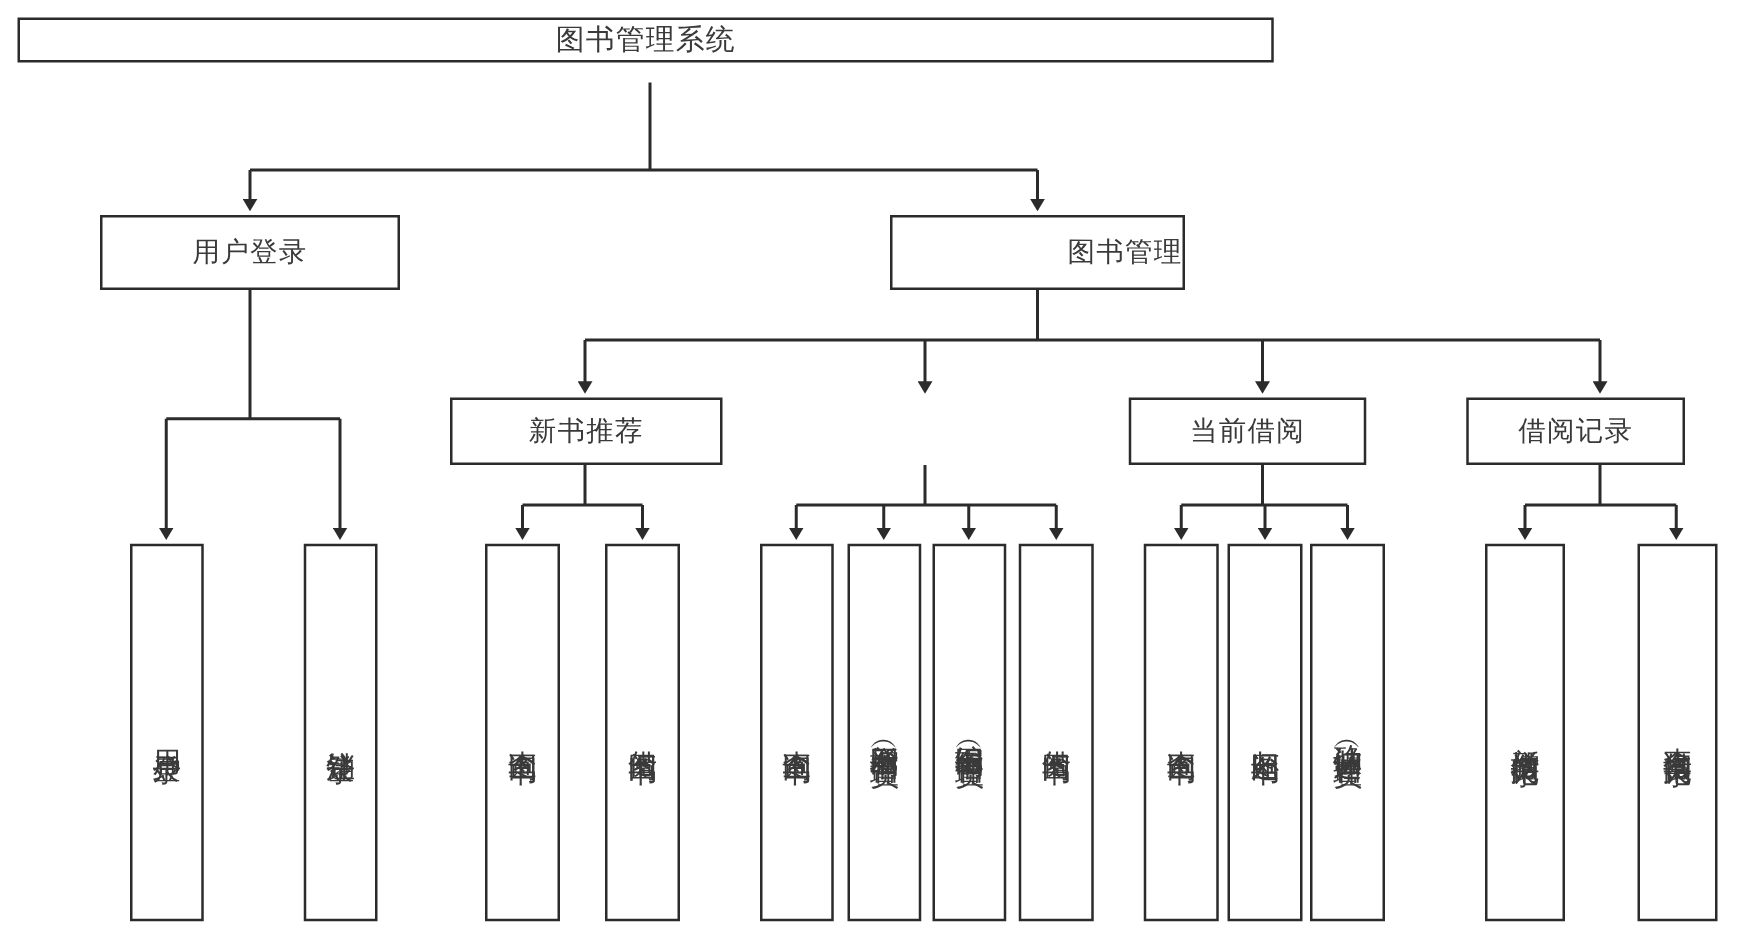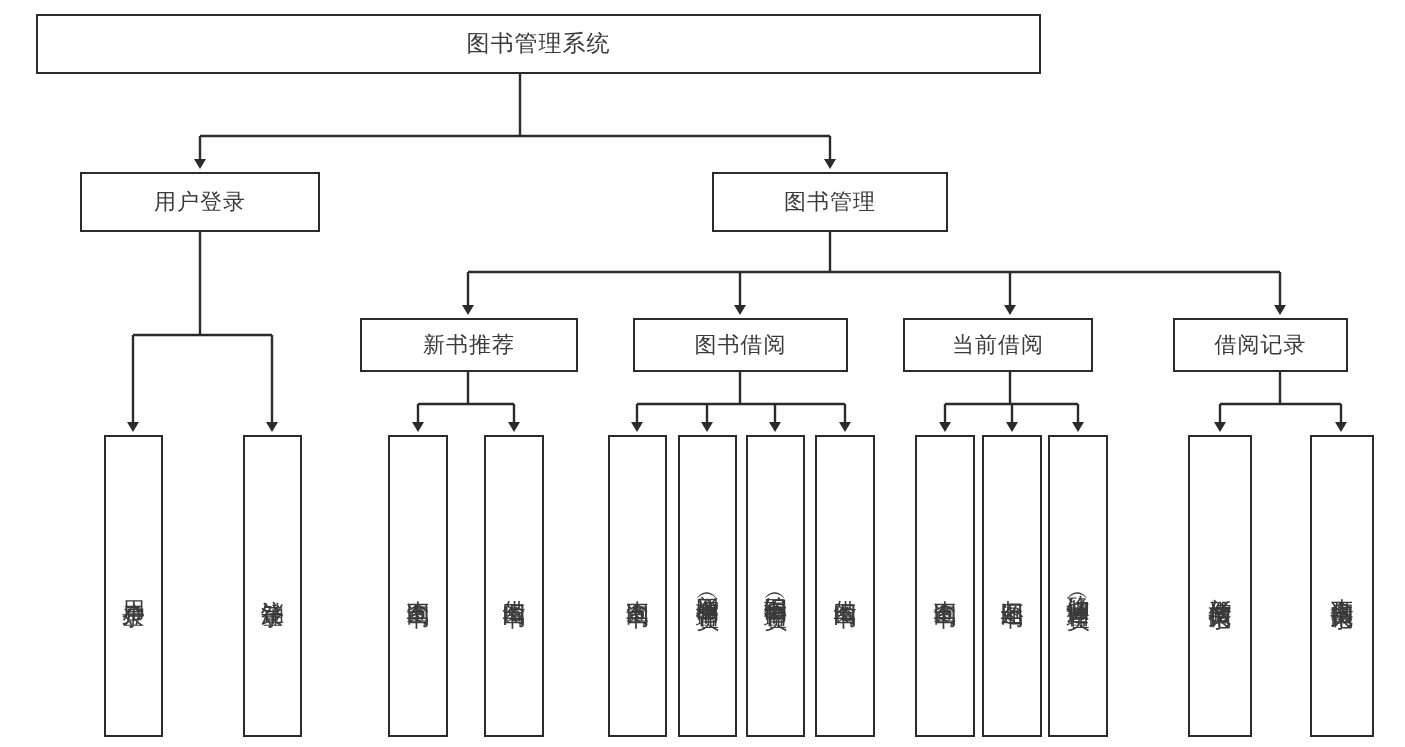--- a/index.html
+++ b/index.html
@@ -116,39 +116,36 @@
       <path d="M1078,404 L1078,423" marker-end="url(#arrow)"></path>
 
       <path d="M1280,372 L1280,404"></path>
       <path d="M1220,404 L1341,404"></path>
       <path d="M1220,404 L1220,423" marker-end="url(#arrow)"></path>
       <path d="M1341,404 L1341,423" marker-end="url(#arrow)"></path>
 
     </g>
   </svg>
 
-  <div class="node horiz root" style="left:36px; top:14px; width:1005px; height:60px;">
+  <div class="node horiz root" style="left:14px; top:14px; width:1005px; height:36px;">
     <span>图书管理系统</span>
   </div>
 
   <div class="node horiz" style="left:80px; top:172px; width:240px; height:60px;">
     <span>用户登录</span>
   </div>
 
-  <div class="node horiz" style="left:712px; top:172px; width:236px; height:60px;">
+  <div class="node horiz" style="left:712px; top:172px; width:236px; height:60px;justify-content:flex-end;">
     <span>图书管理</span>
   </div>
 
   <div class="node horiz" style="left:360px; top:318px; width:218px; height:54px;">
     <span>新书推荐</span>
   </div>
 
-  <div class="node horiz" style="left:633px; top:318px; width:215px; height:54px;">
-    <span>图书借阅</span>
-  </div>
 
   <div class="node horiz" style="left:903px; top:318px; width:190px; height:54px;">
     <span>当前借阅</span>
   </div>
 
   <div class="node horiz" style="left:1173px; top:318px; width:175px; height:54px;">
     <span>借阅记录</span>
   </div>
 
   <div class="node vert" style="left:104px; top:435px; width:59px; height:302px;">

